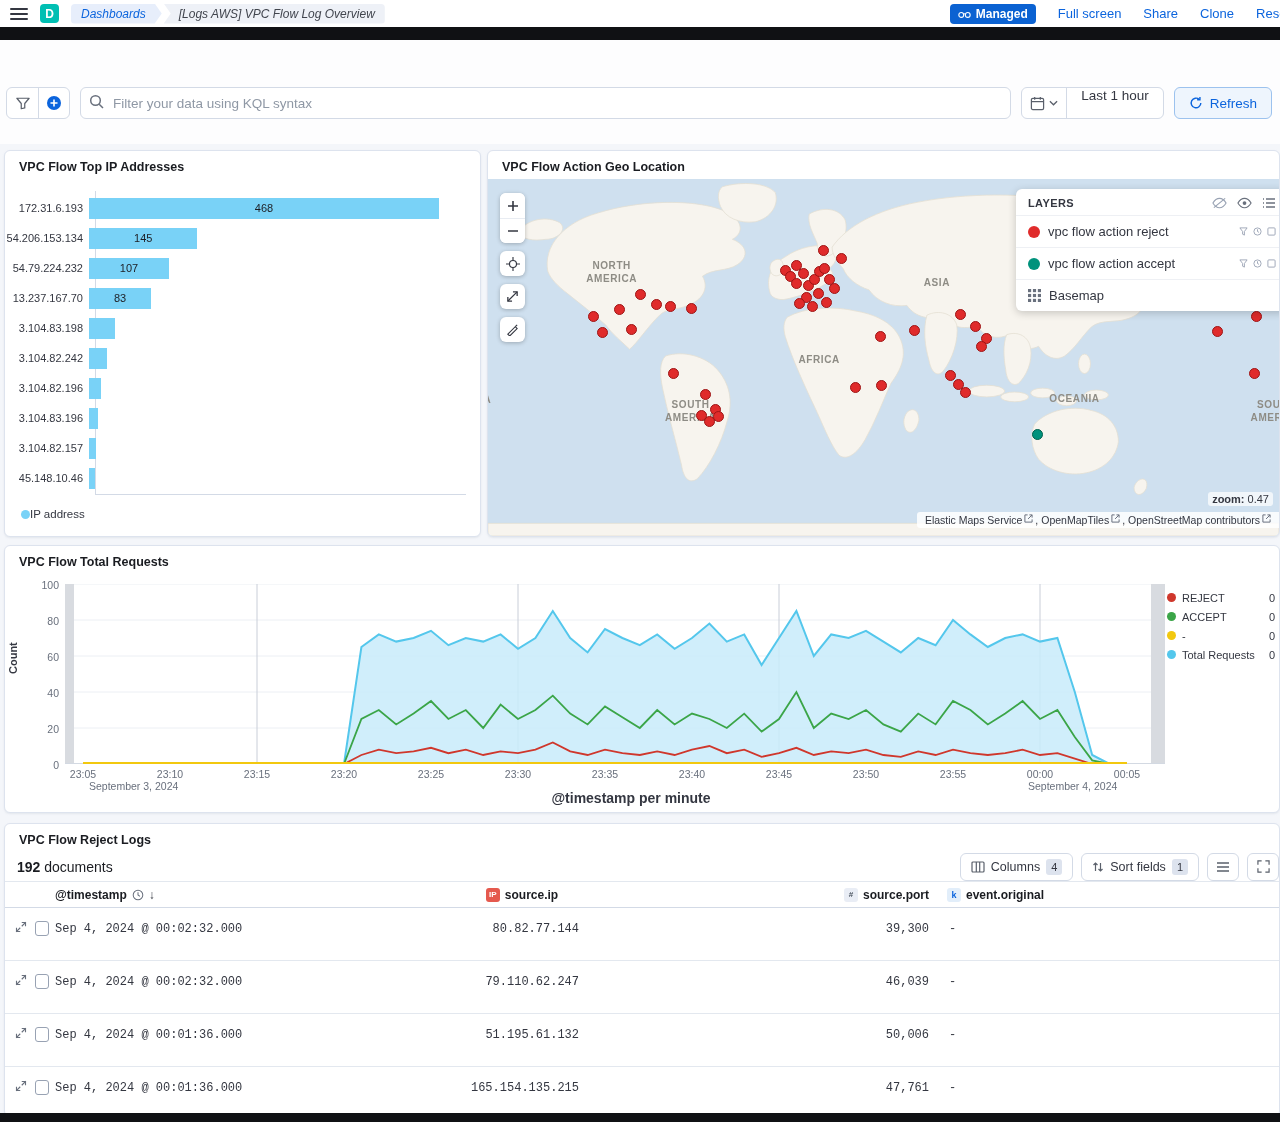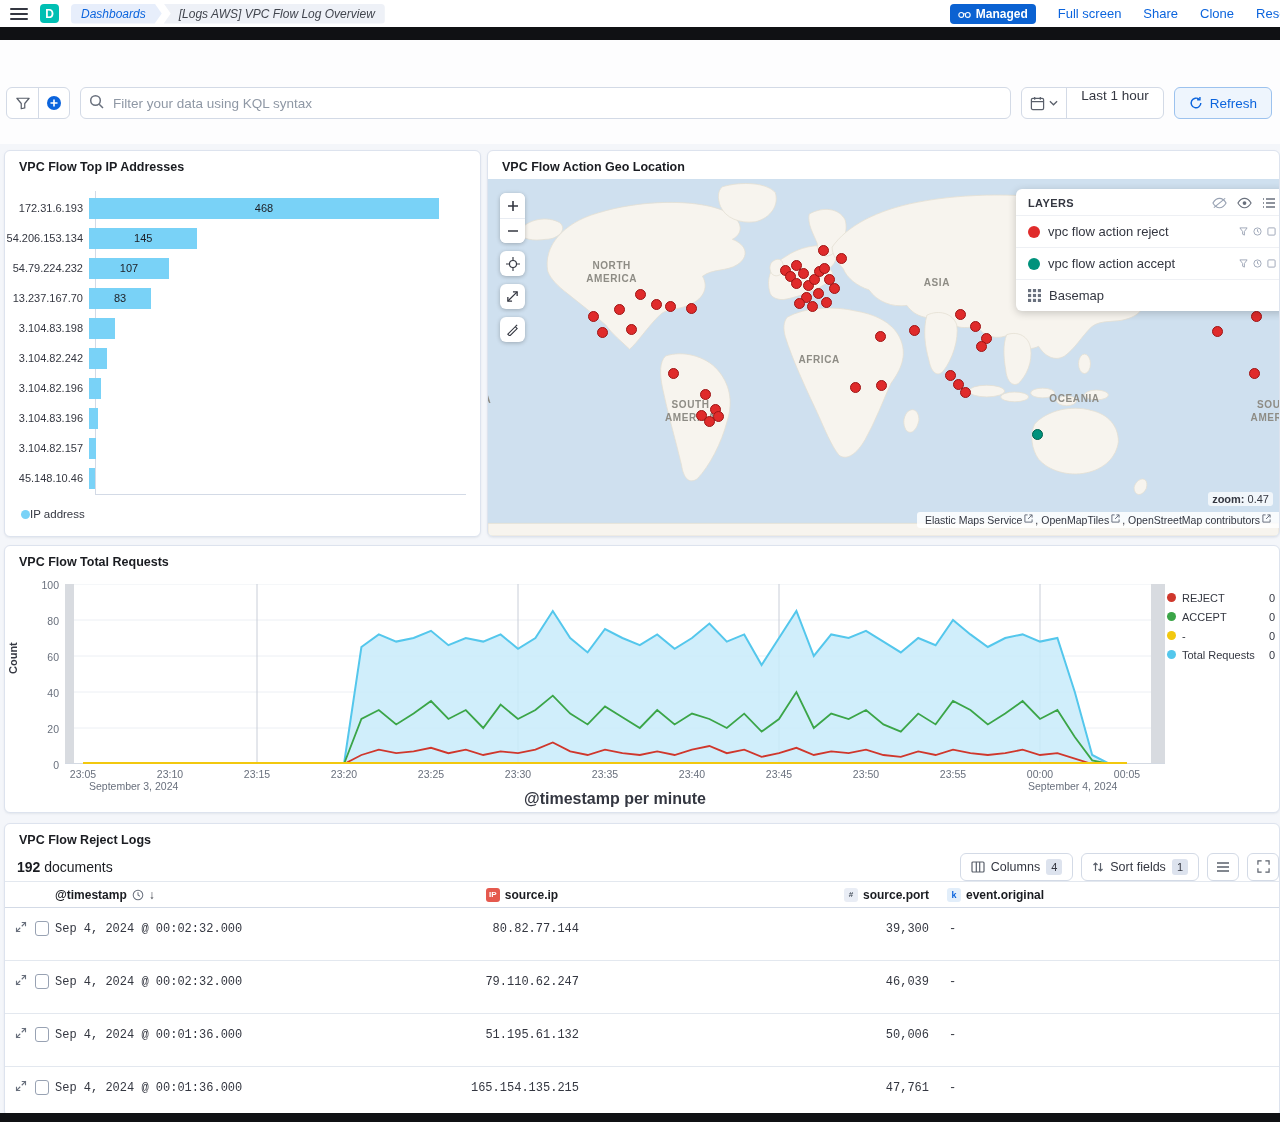--- a/index.html
+++ b/index.html
@@ -78,21 +78,21 @@
   .zoom-label{position:absolute;right:6px;bottom:30px;font-size:11px;color:#343741;background:rgba(255,255,255,.7);padding:1px 4px;border-radius:3px;}
   .zoom-label b{font-weight:700;}
   .map-attrib{position:absolute;right:0;bottom:8px;background:rgba(255,255,255,.85);font-size:10.5px;color:#343741;padding:2px 8px;border-radius:3px 0 0 3px;display:flex;gap:3px;align-items:center;white-space:nowrap;}
   .attrib-link{display:inline-flex;align-items:flex-start;gap:2px;cursor:pointer;}
 
   
   #panel-requests{top:545px;left:4px;width:1276px;height:268px;}
   .plot{position:absolute;left:60px;top:38px;width:1100px;height:180px;}
   .plot svg{width:100%;height:100%;display:block;}
   .ylab{position:absolute;left:2px;top:128px;transform:rotate(-90deg);transform-origin:left top;font-size:11px;font-weight:700;color:#343741;}
-  .xlab{position:absolute;left:60px;width:1100px;top:244px;text-align:center;font-size:16px;font-weight:700;color:#343741;}
+  .xlab{position:absolute;left:76px;width:1100px;top:244px;text-align:center;font-size:14px;font-weight:700;color:#343741;}
   #req-yticks{position:absolute;left:14px;top:38px;width:40px;height:186px;}
   #req-yticks div{position:absolute;right:0;width:100%;text-align:right;font-size:10.5px;color:#69707d;}
   #req-xticks{position:absolute;left:60px;top:222px;width:1110px;height:30px;}
   #req-xticks .xt{position:absolute;transform:translateX(-50%);font-size:10.5px;color:#69707d;white-space:nowrap;}
   #req-xticks .xd{position:absolute;top:12px;font-size:10.5px;color:#69707d;white-space:nowrap;}
   #req-legend{position:absolute;right:4px;top:42px;width:108px;}
   .leg-row{display:flex;align-items:center;gap:6px;height:19px;cursor:pointer;}
   .leg-row .lg-label{flex:1;font-size:11px;color:#343741;white-space:nowrap;}
   .leg-row .lg-val{font-size:11px;color:#343741;}
 

